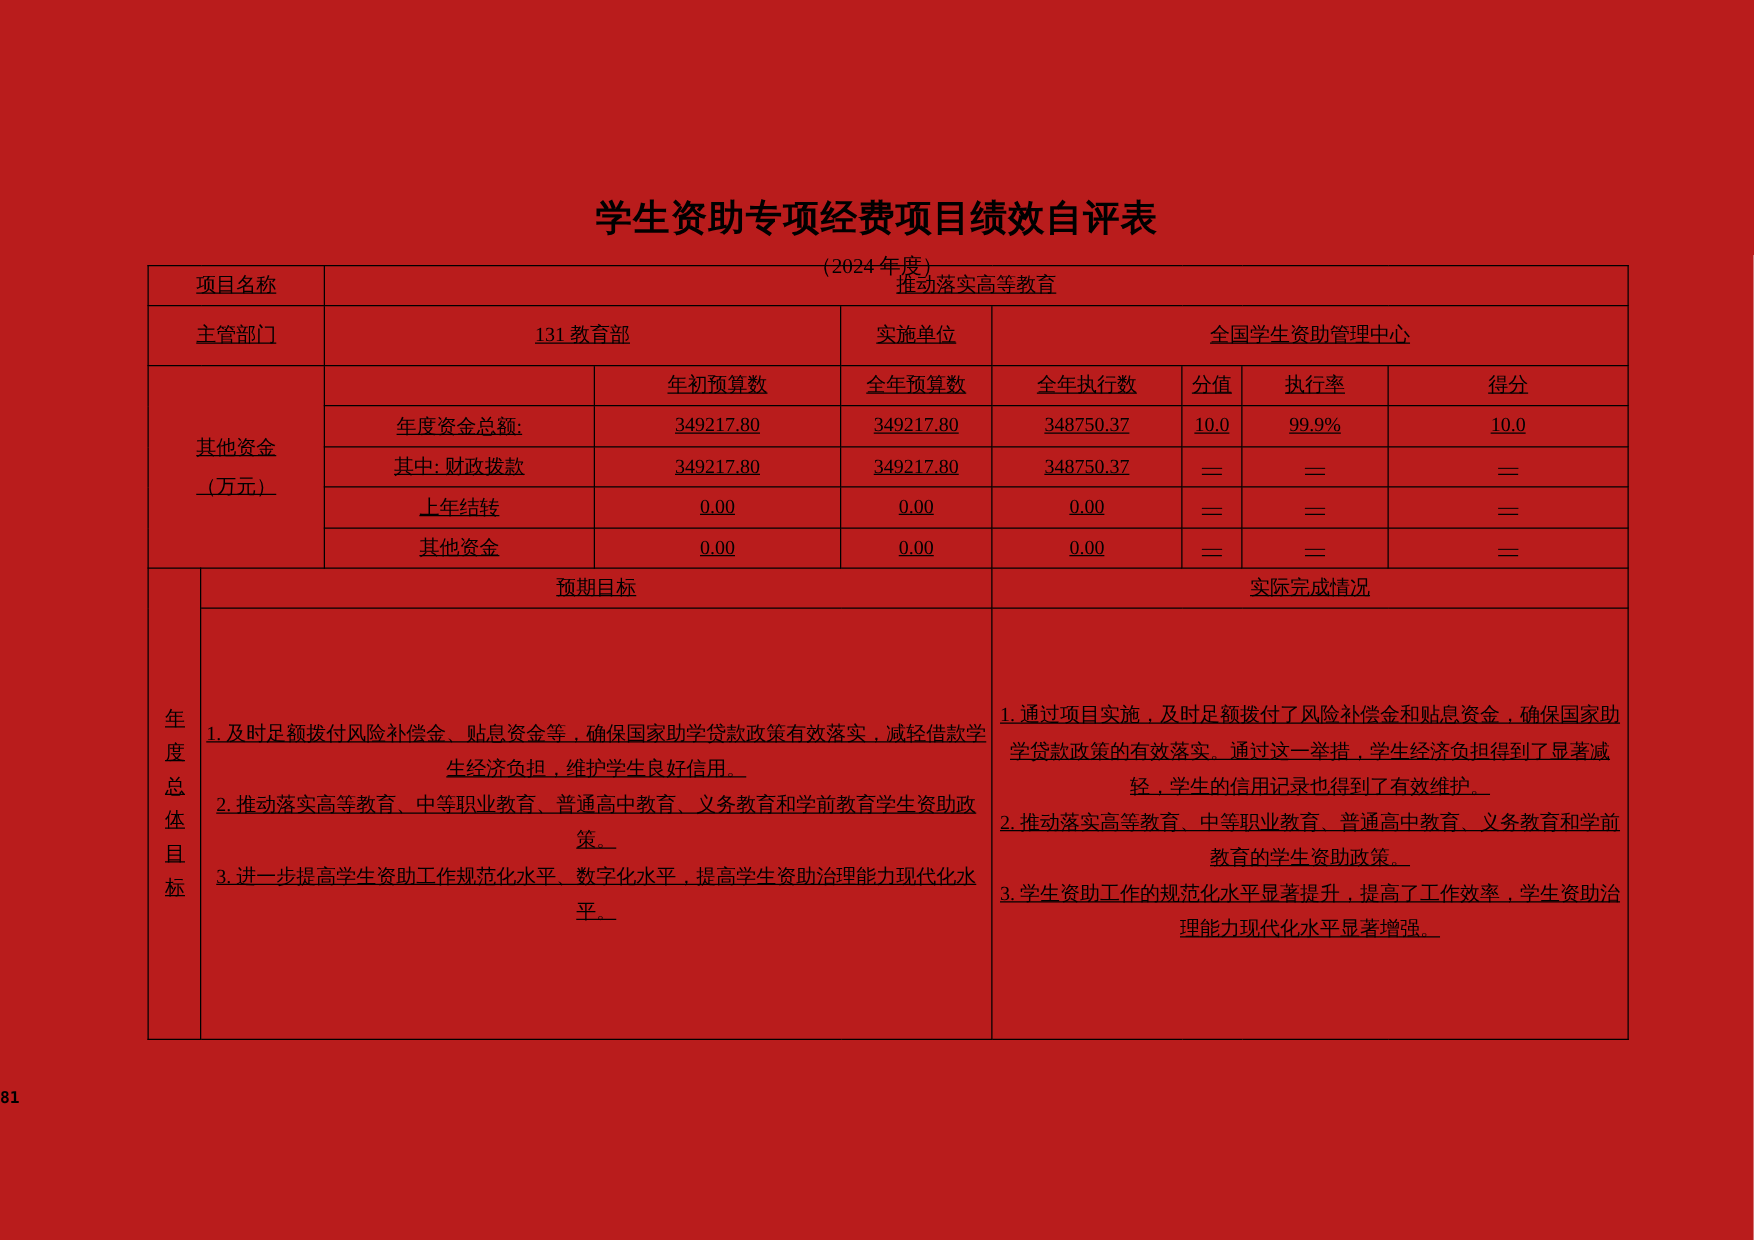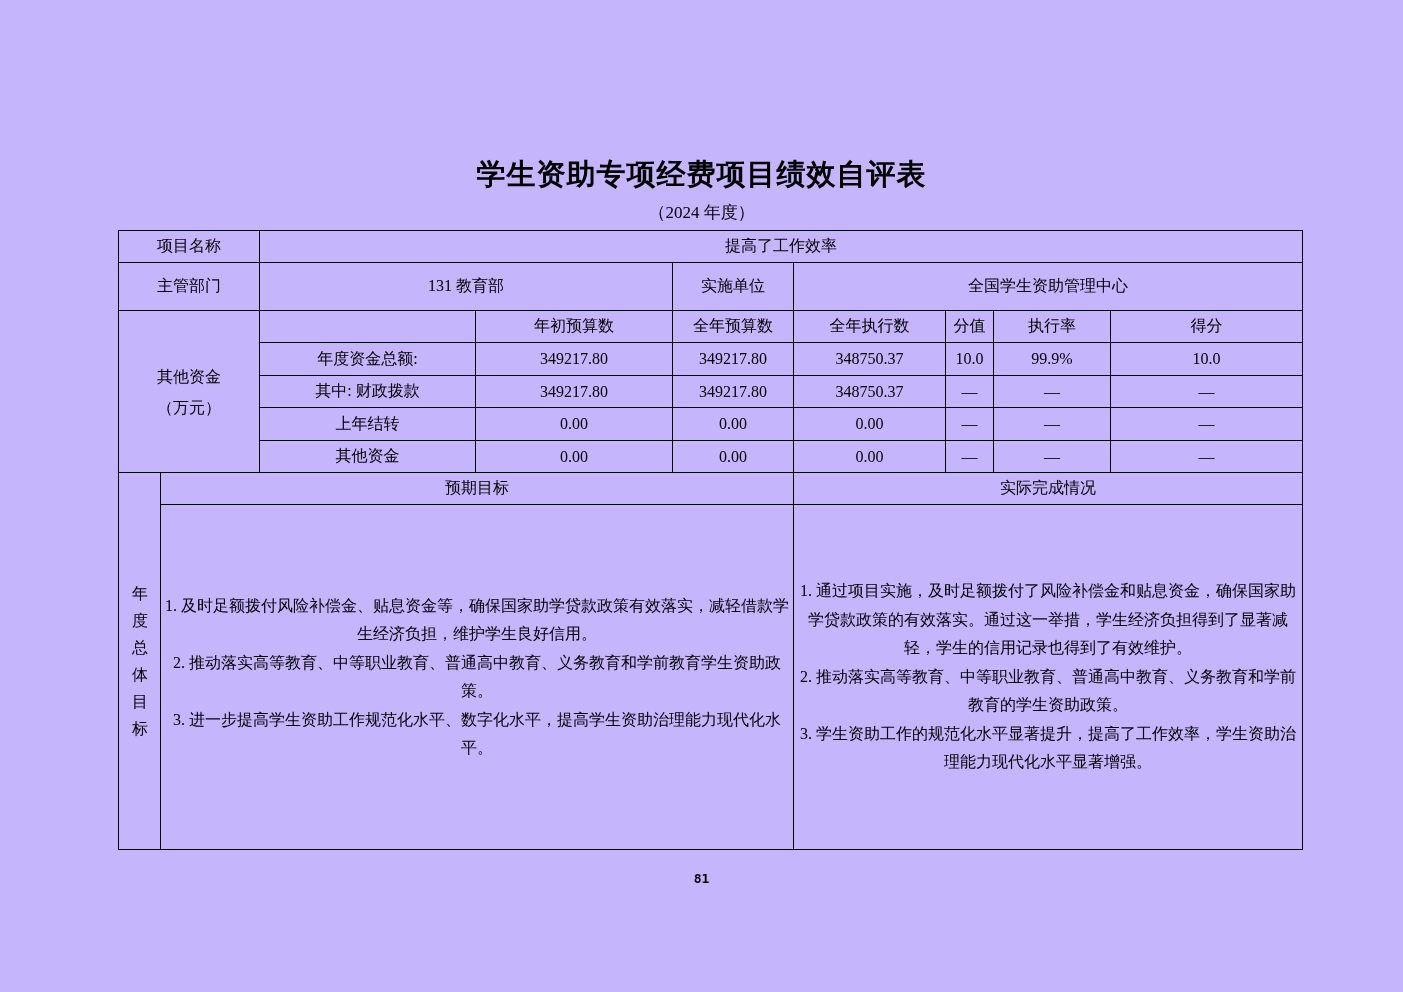--- a/index.html
+++ b/index.html
@@ -6,21 +6,21 @@
     margin: 0;
     padding: 0;
     background: #ffffff;
     color: #000000;
     font-family: "Liberation Serif", "DejaVu Serif", serif;
   }
   .page {
     position: relative;
     width: 1403px;
     height: 992px;
-    background: #c4b5fd;
+    background: #b91c1c;
     overflow: hidden;
   }
   .doc-title {
     position: absolute;
     top: 155px;
     left: 0;
     width: 100%;
     text-align: center;
     font-size: 29px;
     font-weight: bold;
@@ -30,24 +30,25 @@
     position: absolute;
     top: 201px;
     left: 0;
     width: 100%;
     text-align: center;
     font-size: 17px;
   }
   table.eval {
     position: absolute;
     left: 118px;
-    top: 230px;
+    top: 212px;
     width: 1184px;
     border-collapse: collapse;
     table-layout: fixed;
+    text-decoration: underline;
   }
   table.eval td {
     border: 1.5px solid #000000;
     font-size: 16px;
     text-align: center;
     vertical-align: middle;
     padding: 0;
     overflow: hidden;
   }
   tr.r32 { height: 32px; }
@@ -74,21 +75,20 @@
     word-break: break-all;
     line-height: 27px;
     font-size: 16px;
     text-align: right;
   }
   .page-number {
     position: absolute;
     top: 871px;
     left: 0;
     width: 100%;
-    text-align: center;
     font-size: 13px;
     font-weight: bold;
     font-family: "DejaVu Sans Mono", "Liberation Mono", monospace;
   }
 </style>
 </head>
 <body>
 
 <div class="page">
 
@@ -104,21 +104,21 @@
       <col style="width:121px">
       <col style="width:152px">
       <col style="width:48px">
       <col style="width:117px">
       <col style="width:192px">
     </colgroup>
 
     <tbody>
         <tr class="r32">
       <td colspan="2">项目名称</td>
-      <td colspan="7">提高了工作效率</td>
+      <td colspan="7">推动落实高等教育</td>
     </tr>
 
     <tr class="r31">
       <td colspan="2">主管部门</td>
       <td colspan="2">131 教育部</td>
       <td>实施单位</td>
       <td colspan="4">全国学生资助管理中心</td>
     </tr>
 
     <tr class="r32">

